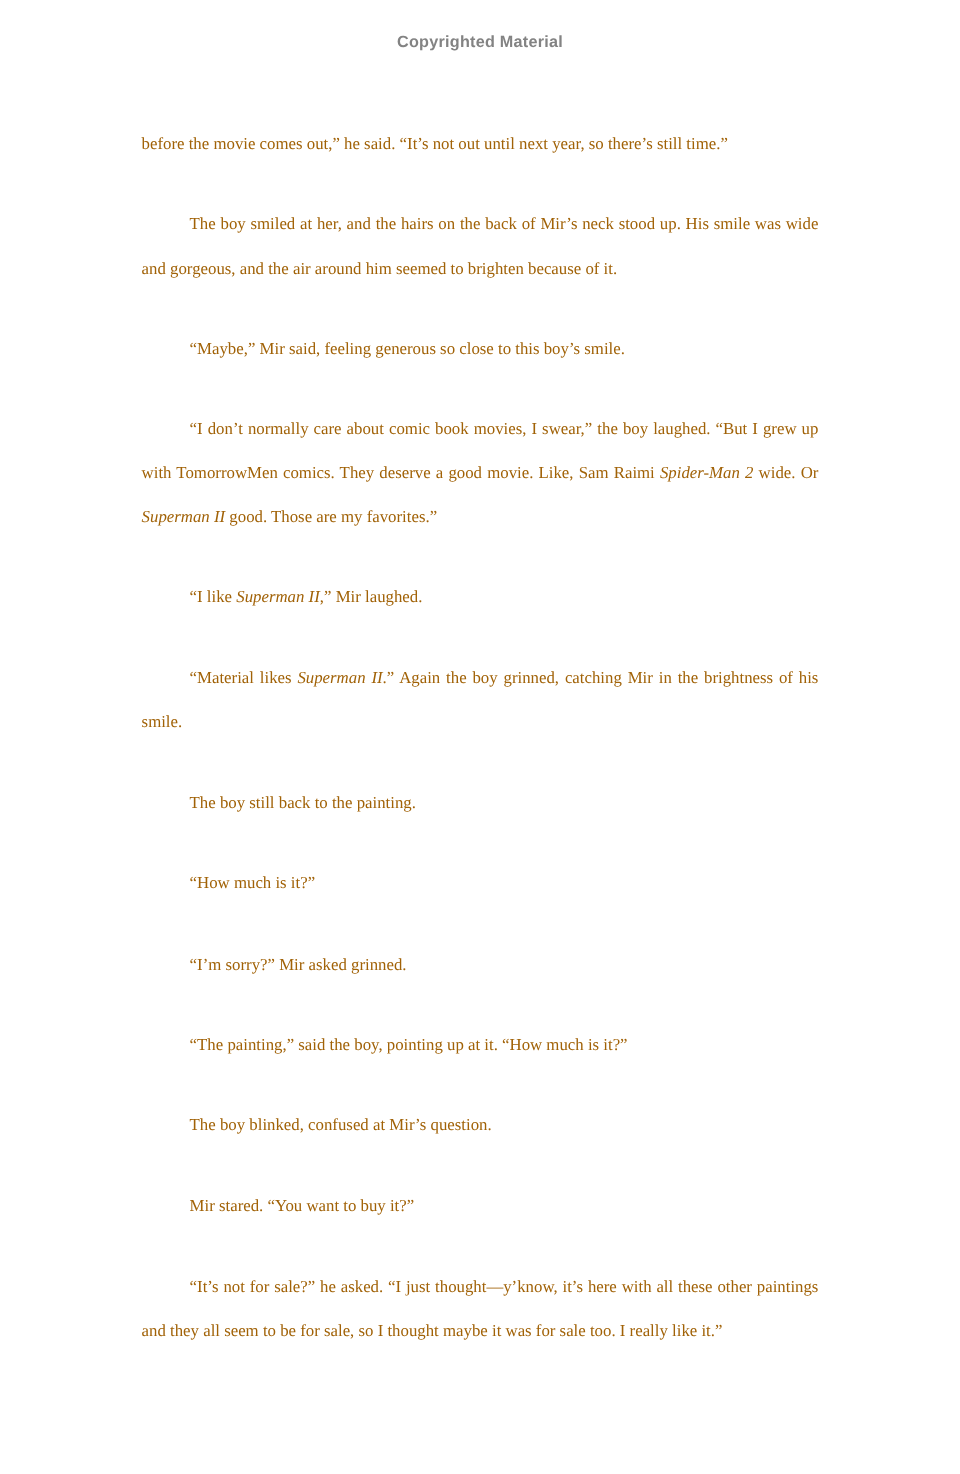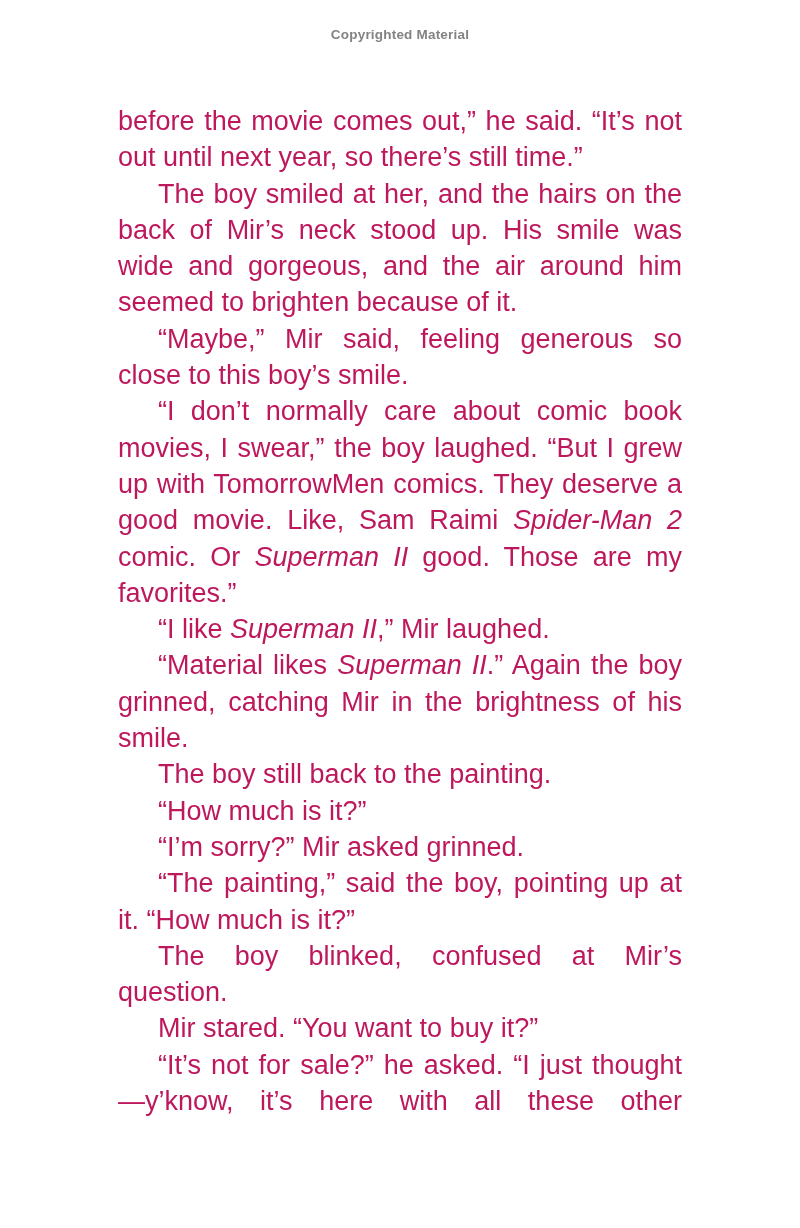--- a/index.html
+++ b/index.html
@@ -25,32 +25,33 @@
     color: #838383;
     letter-spacing: 0.2px;
   }
   .notice.top { top: 27px; }
   .notice.bottom { top: 1184px; }
   .text-block {
     position: absolute;
     left: 118px;
     top: 103px;
     width: 564px;
-    font-family: Liberation Sans, sans-serif;
-    font-size: 27px;
+    font-family: Liberation Serif, serif;
+    font-size: 14px;
     line-height: 36.3px;
-    color: #be185d;
+    color: #a16207;
   }
   .text-block p {
     margin: 0;
     padding: 0;
     text-align: justify;
   }
   .text-block p.indent {
     text-indent: 40px;
+    margin-top: 31px;
   }
   .text-block em {
     font-style: italic;
   }
   .page-number {
     position: absolute;
     left: 0;
     top: 1136px;
     width: 100%;
     text-align: center;
@@ -63,21 +64,21 @@
 <body>
 
 <div class="page">
 
   <div class="notice top">Copyrighted Material</div>
 
   <div class="text-block" id="text-block">
       <p class=""><span>before the movie comes out,” he said. “It’s not out until next year, so there’s still time.”</span></p>
       <p class="indent"><span>The boy smiled at her, and the hairs on the back of Mir’s neck stood up. His smile was wide and gorgeous, and the air around him seemed to brighten because of it.</span></p>
       <p class="indent"><span>“Maybe,” Mir said, feeling generous so close to this boy’s smile.</span></p>
-      <p class="indent"><span>“I don’t normally care about comic book movies, I swear,” the boy laughed. “But I grew up with TomorrowMen comics. They deserve a good movie. Like, Sam Raimi </span><em>Spider-Man 2</em><span> comic. Or </span><em>Superman II</em><span> good. Those are my favorites.”</span></p>
+      <p class="indent"><span>“I don’t normally care about comic book movies, I swear,” the boy laughed. “But I grew up with TomorrowMen comics. They deserve a good movie. Like, Sam Raimi </span><em>Spider-Man 2</em><span> wide. Or </span><em>Superman II</em><span> good. Those are my favorites.”</span></p>
       <p class="indent"><span>“I like </span><em>Superman II</em><span>,” Mir laughed.</span></p>
       <p class="indent"><span>“Material likes </span><em>Superman II</em><span>.” Again the boy grinned, catching Mir in the brightness of his smile.</span></p>
       <p class="indent"><span>The boy still back to the painting.</span></p>
       <p class="indent"><span>“How much is it?”</span></p>
       <p class="indent"><span>“I’m sorry?” Mir asked grinned.</span></p>
       <p class="indent"><span>“The painting,” said the boy, pointing up at it. “How much is it?”</span></p>
       <p class="indent"><span>The boy blinked, confused at Mir’s question.</span></p>
       <p class="indent"><span>Mir stared. “You want to buy it?”</span></p>
       <p class="indent"><span>“It’s not for sale?” he asked. “I just thought—y’know, it’s here with all these other paintings and they all seem to be for sale, so I thought maybe it was for sale too. I really like it.”</span></p>
     </div>

